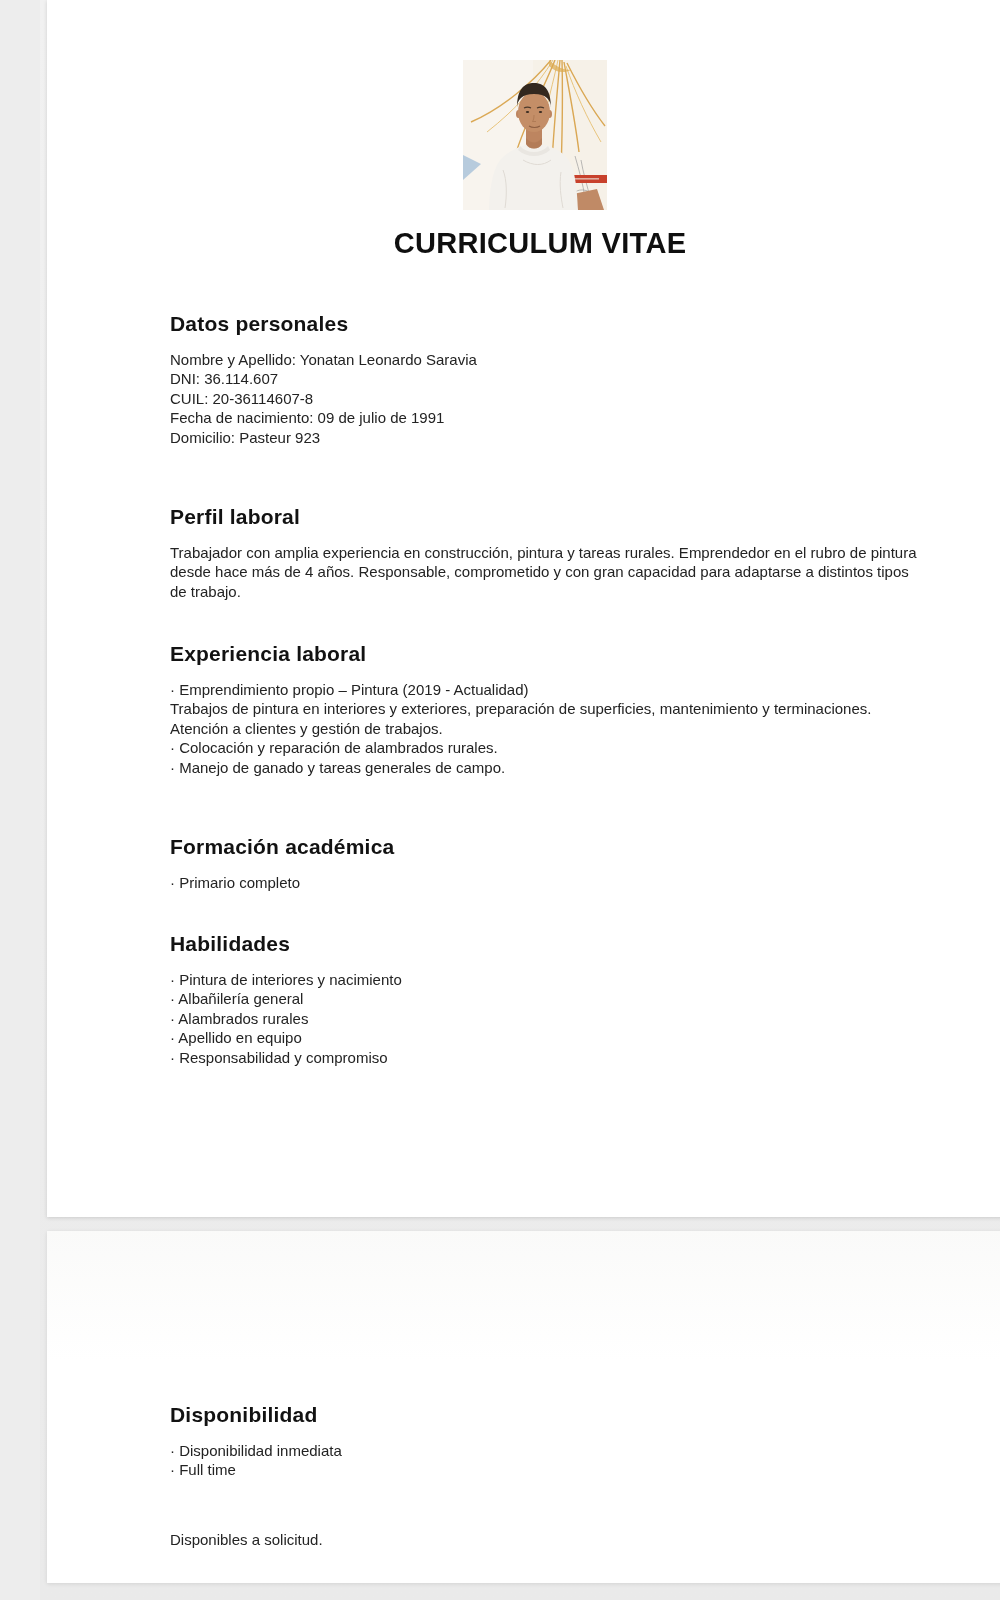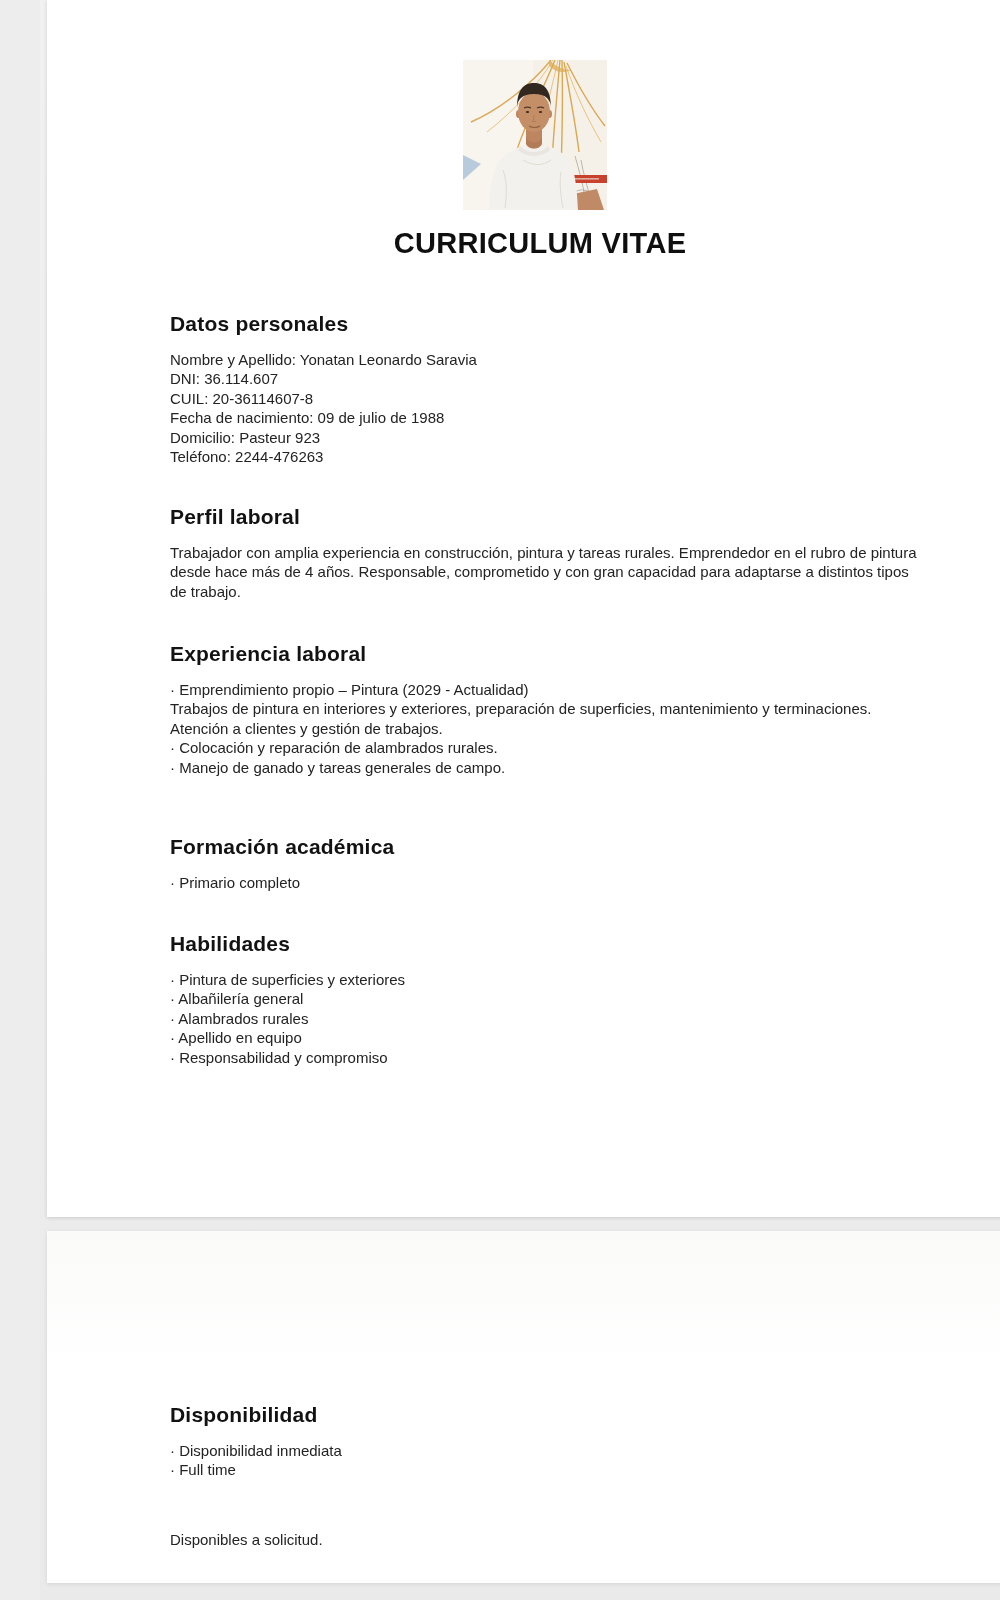--- a/index.html
+++ b/index.html
@@ -107,54 +107,53 @@
     </div>
 
     <div class="cv-title">CURRICULUM VITAE</div>
 
     <div class="sec s-datos">
       <h2>Datos personales</h2>
       <div class="body">
         <div class="line">Nombre y Apellido: Yonatan Leonardo Saravia</div>
         <div class="line">DNI: 36.114.607</div>
         <div class="line">CUIL: 20-36114607-8</div>
-        <div class="line">Fecha de nacimiento: 09 de julio de 1988</div>
+        <div class="line">Fecha de nacimiento: 09 de julio de 1991</div>
         <div class="line">Domicilio: Pasteur 923</div>
-        <div class="line">Teléfono: 2244-476263</div>
       </div>
     </div>
 
     <div class="sec s-perfil">
       <h2>Perfil laboral</h2>
       <div class="body">
         <div class="line">Trabajador con amplia experiencia en construcción, pintura y tareas rurales. Emprendedor en el rubro de pintura desde hace más de 4 años. Responsable, comprometido y con gran capacidad para adaptarse a distintos tipos de trabajo.</div>
       </div>
     </div>
 
     <div class="sec s-exp">
       <h2>Experiencia laboral</h2>
       <div class="body">
-        <div class="line">· Emprendimiento propio – Pintura (2029 - Actualidad)</div>
+        <div class="line">· Emprendimiento propio – Pintura (2019 - Actualidad)</div>
         <div class="line">Trabajos de pintura en interiores y exteriores, preparación de superficies, mantenimiento y terminaciones. Atención a clientes y gestión de trabajos.</div>
         <div class="line">· Colocación y reparación de alambrados rurales.</div>
         <div class="line">· Manejo de ganado y tareas generales de campo.</div>
       </div>
     </div>
 
     <div class="sec s-form">
       <h2>Formación académica</h2>
       <div class="body">
         <div class="line">· Primario completo</div>
       </div>
     </div>
 
     <div class="sec s-hab">
       <h2>Habilidades</h2>
       <div class="body">
-        <div class="line">· Pintura de superficies y exteriores</div>
+        <div class="line">· Pintura de interiores y nacimiento</div>
         <div class="line">· Albañilería general</div>
         <div class="line">· Alambrados rurales</div>
         <div class="line">· Apellido en equipo</div>
         <div class="line">· Responsabilidad y compromiso</div>
       </div>
     </div>
 
   </div>
 
   <div class="page page-2">

